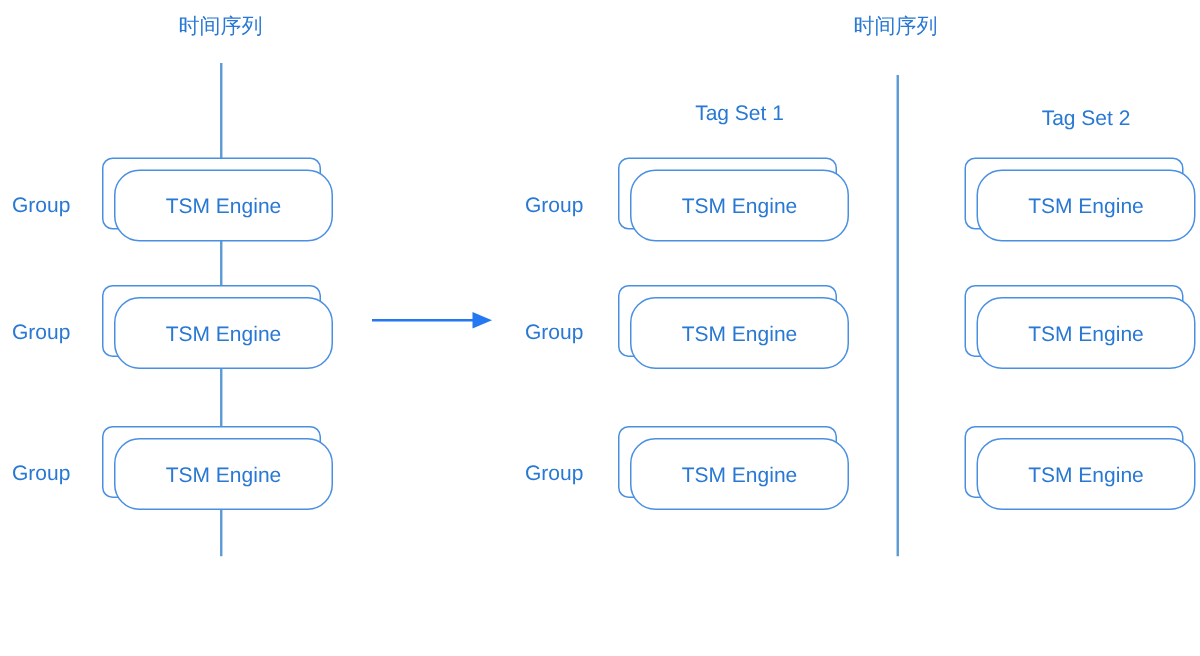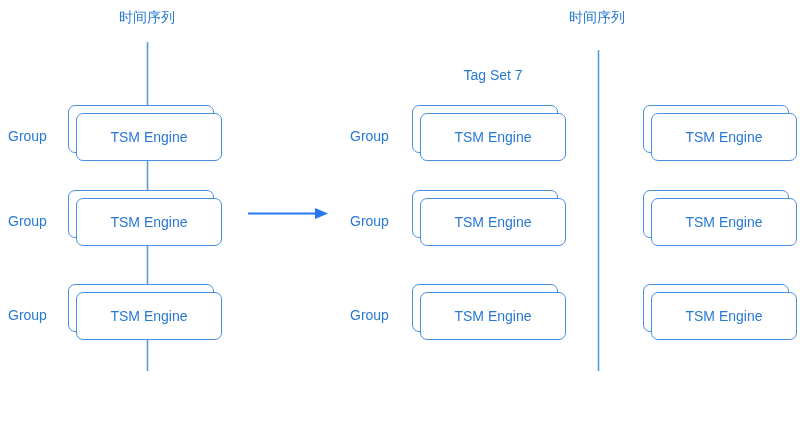--- a/index.html
+++ b/index.html
@@ -34,20 +34,21 @@
     background:#ffffff;
     border:1.5px solid var(--border-blue);
     border-radius:7px;
   }
   .box.back{left:-8px;top:-8px;}
   .box.front{
     left:0;top:0;
     display:flex;align-items:center;justify-content:center;
     color:var(--text-blue);
     font-size:14px;
+    border-radius:17px;
   }
 </style>
 </head>
 <body>
 
 <div id="canvas">
 
   <svg id="arrow-layer" viewBox="0 0 800 437" xmlns="http://www.w3.org/2000/svg">
 
     <g>
@@ -62,21 +63,22 @@
 
     <g>
       <line x1="248" y1="213.5" x2="316" y2="213.5" stroke="#2479f2" stroke-width="1.8"></line>
       <polygon points="315,208 315,219 328,213.5" fill="#2479f2"></polygon>
     </g>
   </svg>
 
   <div class="label centered" style="left:97px;top:8px;width:100px">时间序列</div>
   <div class="label centered" style="left:547px;top:8px;width:100px">时间序列</div>
 
-  <div class="label centered" style="left:420px;top:66px;width:146px">Tag Set 7</div>
+  <div class="label centered" style="left:420px;top:66px;width:146px">Tag Set 1</div>
+  <div class="label centered" style="left:651px;top:69px;width:146px">Tag Set 2</div>
 
   <div class="label" style="left:8px;top:127px">Group</div>
   <div class="label" style="left:8px;top:212px">Group</div>
   <div class="label" style="left:8px;top:306px">Group</div>
 
   <div class="label" style="left:350px;top:127px">Group</div>
   <div class="label" style="left:350px;top:212px">Group</div>
   <div class="label" style="left:350px;top:306px">Group</div>
 
   <div class="stack" style="left:76px;top:113px">

